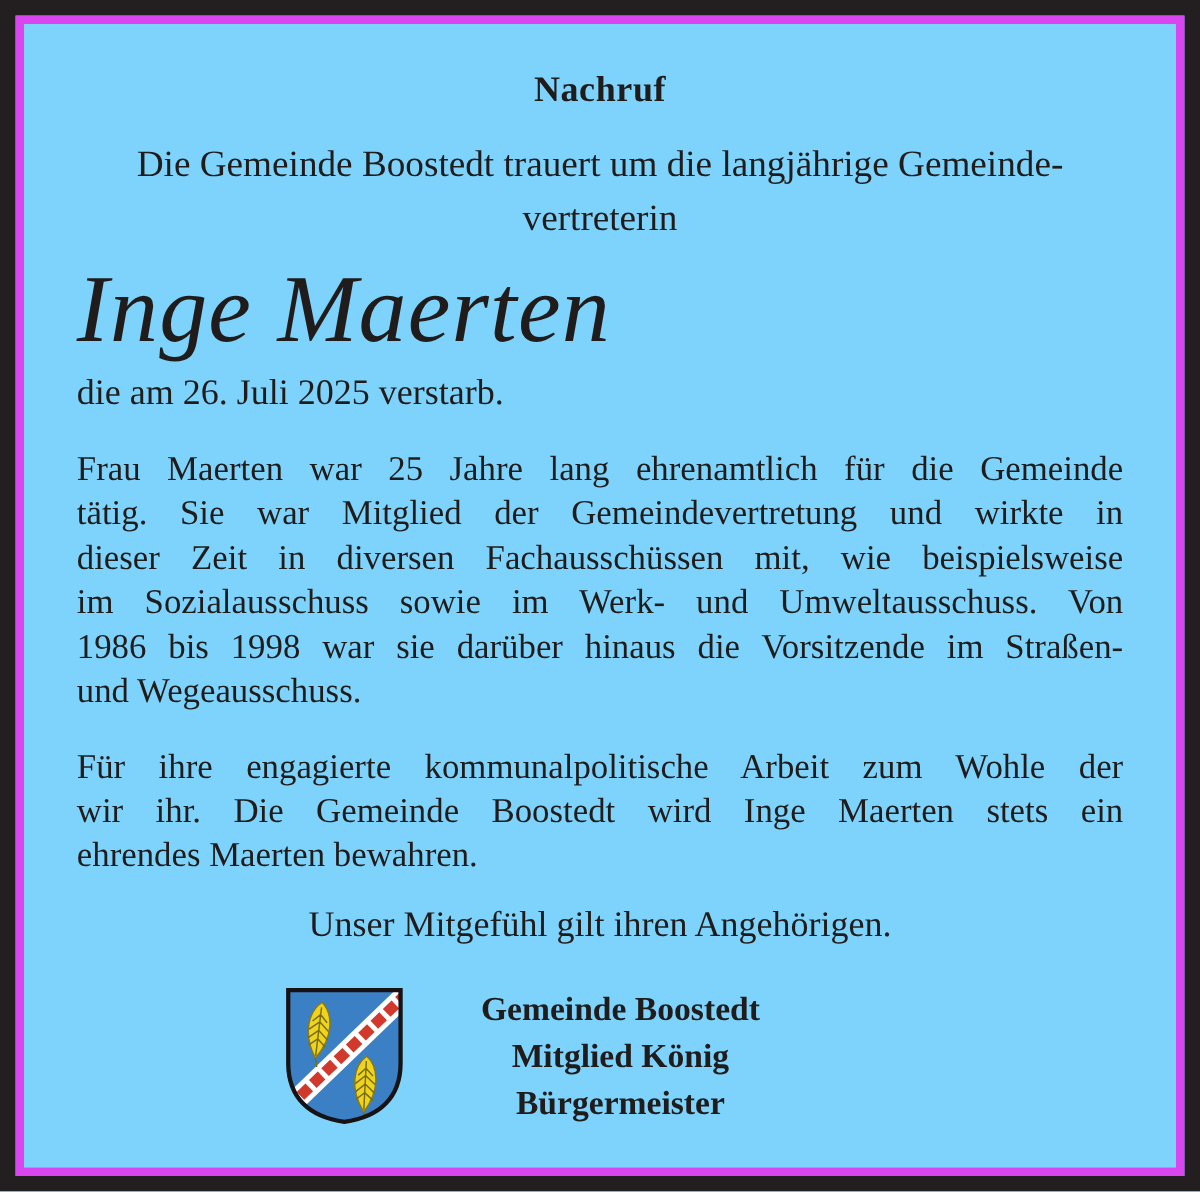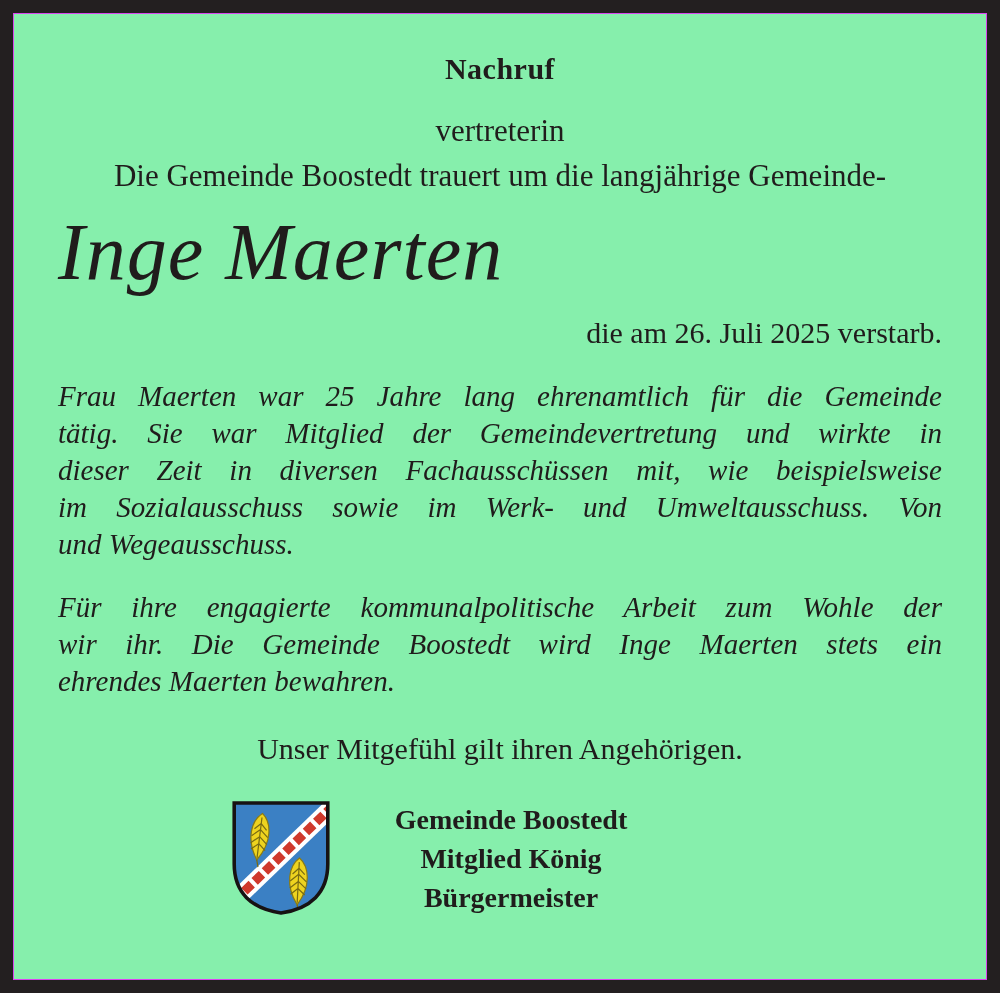--- a/index.html
+++ b/index.html
@@ -11,22 +11,22 @@
     width: 1000px;
     height: 993px;
     box-sizing: border-box;
     background: #231f20;
     padding: 13px;
   }
   .inner {
     width: 100%;
     height: 100%;
     box-sizing: border-box;
-    background: #86efac;
-    border: 1px solid #d946ef;
+    background: #7dd3fc;
+    border: 7px solid #d946ef;
     overflow: hidden;
     font-family: "Liberation Serif", serif;
     color: #201c1c;
   }
   .content {
     padding: 0 44px;
   }
   .title {
     margin-top: 36px;
     font-size: 30px;
@@ -43,40 +43,39 @@
   }
   .name {
     margin-top: 6px;
     font-size: 80px;
     line-height: 96px;
     font-style: italic;
     text-align: left;
     letter-spacing: 1px;
   }
   .death {
-    margin-top: 14px;
+    margin-top: 3px;
     font-size: 30px;
     line-height: 38px;
-    text-align: right;
+    text-align: left;
   }
   .para {
     margin-top: 26px;
     font-size: 29px;
     line-height: 37px;
   }
   .jl {
     text-align: justify;
     text-align-last: justify;
-    font-style: italic;
   }
   .jl.last {
     text-align-last: left;
   }
   .condolence {
-    margin-top: 30px;
+    margin-top: 20px;
     font-size: 30px;
     line-height: 38px;
     text-align: center;
   }
   .bottom {
     margin-top: 30px;
     display: flex;
     align-items: flex-end;
     padding-left: 172px;
   }
@@ -98,33 +97,34 @@
 </head>
 <body>
 
 <div class="ad">
   <div class="inner">
     <div class="content">
 
       <div class="title">Nachruf</div>
 
       <div class="intro">
+        <div>Die Gemeinde Boostedt trauert um die langjährige Gemeinde-</div>
         <div>vertreterin</div>
-        <div>Die Gemeinde Boostedt trauert um die langjährige Gemeinde-</div>
       </div>
 
       <div class="name">Inge Maerten</div>
 
       <div class="death">die am 26. Juli 2025 verstarb.</div>
 
       <div class="para">
         <div class="jl">Frau Maerten war 25 Jahre lang ehrenamtlich für die Gemeinde</div>
         <div class="jl">tätig. Sie war Mitglied der Gemeindevertretung und wirkte in</div>
         <div class="jl">dieser Zeit in diversen Fachausschüssen mit, wie beispielsweise</div>
         <div class="jl">im Sozialausschuss sowie im Werk- und Umweltausschuss. Von</div>
+        <div class="jl">1986 bis 1998 war sie darüber hinaus die Vorsitzende im Straßen-</div>
         <div class="jl last">und Wegeausschuss.</div>
       </div>
 
       <div class="para">
         <div class="jl">Für ihre engagierte kommunalpolitische Arbeit zum Wohle der</div>
         <div class="jl">wir ihr. Die Gemeinde Boostedt wird Inge Maerten stets ein</div>
         <div class="jl last">ehrendes Maerten bewahren.</div>
       </div>
 
       <div class="condolence">Unser Mitgefühl gilt ihren Angehörigen.</div>

